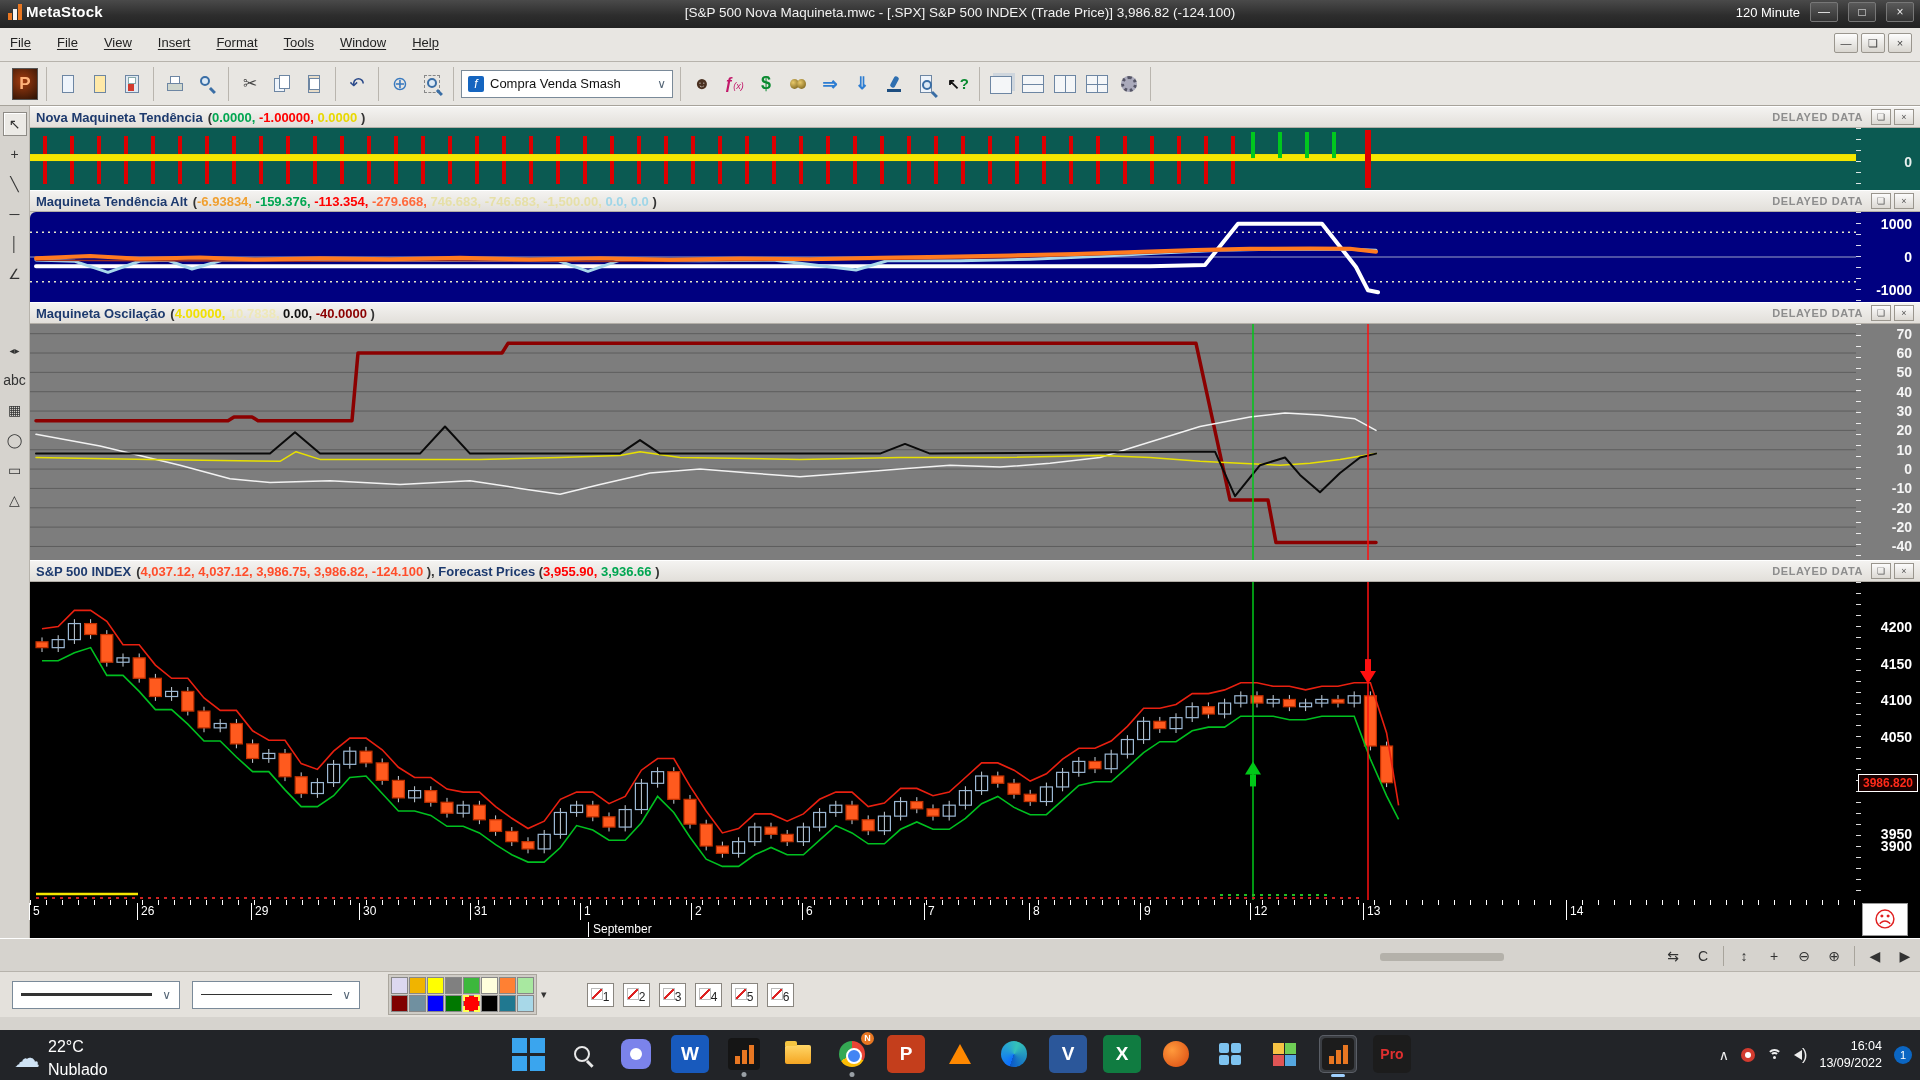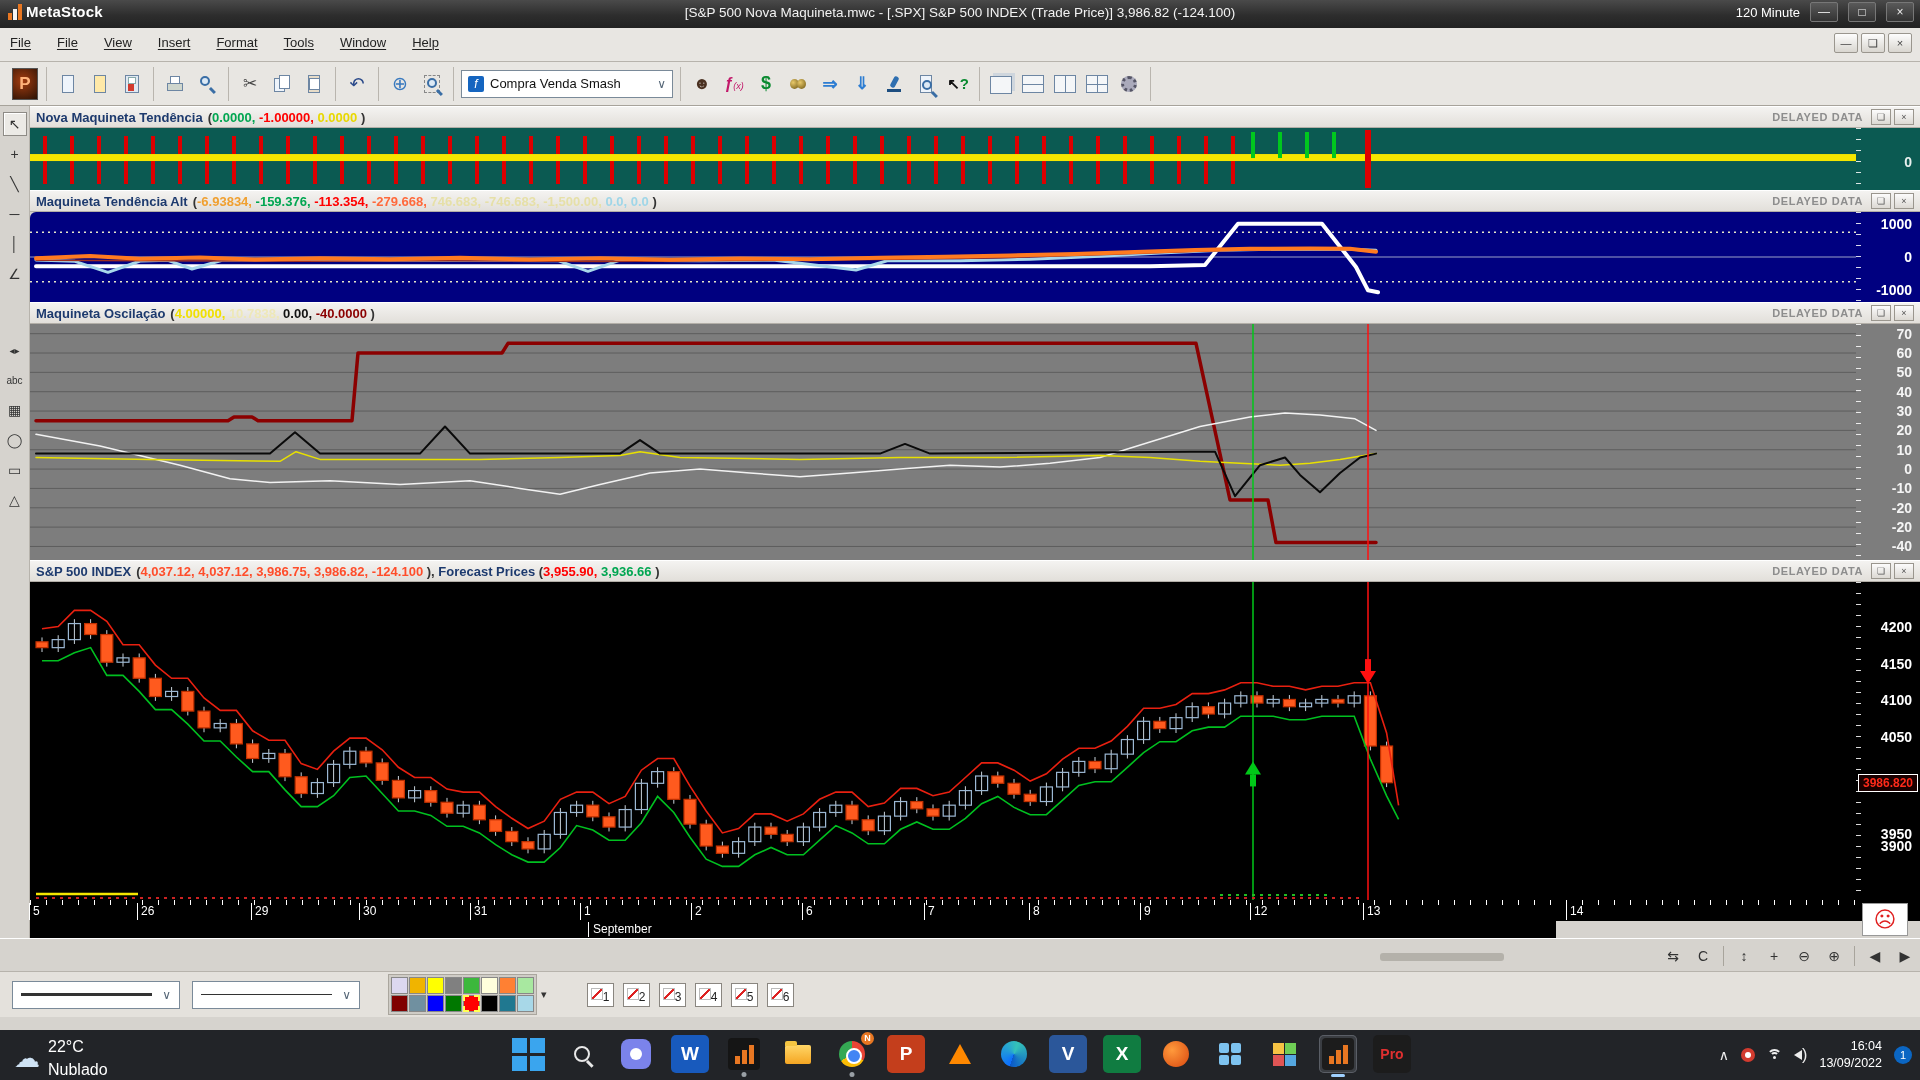--- a/index.html
+++ b/index.html
@@ -87,21 +87,21 @@
   .pscale::before { content:""; position:absolute; left:0; top:0; width:5px; height:100%;
     background:repeating-linear-gradient(to bottom, rgba(255,255,255,.85) 0 1px, transparent 1px 11px); }
   .ticklab { position:absolute; right:8px; transform:translateY(-50%); }
   #pricetag { position:absolute; left:2px; width:60px; height:18px; background:#1a0000; border:1px solid #fff;
     color:#ff2a1a; font-size:12px; font-weight:bold; text-align:center; line-height:16px; }
   
   #axis { position:absolute; left:30px; top:900px; width:1890px; height:21px; background:#000; color:#fff; font-size:12px; }
   #axis::before { content:""; position:absolute; left:0; top:0; width:1826px; height:5px;
     background:repeating-linear-gradient(90deg,#fff 0 1px, transparent 1px 16px); }
   .dlab { position:absolute; top:3px; border-left:1px solid #fff; padding-left:3px; height:17px; line-height:16px; }
-  #monthrow { position:absolute; left:30px; top:921px; width:1526px; height:17px; background:#000; color:#fff; font-size:12px; }
+  #monthrow { position:absolute; left:30px; top:921px; width:1890px; height:17px; background:#000; color:#fff; font-size:12px; }
   .mlab { position:absolute; top:1px; border-left:1px solid #fff; padding-left:4px; height:15px; line-height:14px; }
   #facebox { position:absolute; left:1862px; top:903px; width:46px; height:33px; background:#fff; border:1px solid #999;
     display:flex; align-items:center; justify-content:center; color:#e02020; font-size:22px; }
   
   #bottomstrip { position:absolute; left:0; top:938px; width:1920px; height:92px; background:#d6d3ce; border-top:1px solid #fff; }
   #scrollrow { position:absolute; left:0; top:6px; width:1920px; height:24px; }
   #hthumb { position:absolute; left:1380px; top:8px; width:124px; height:8px; background:#b4b1aa; border-radius:3px; }
   #navbtns { position:absolute; left:1660px; top:0; display:flex; align-items:center; gap:4px; }
   .nbtn { width:26px; height:22px; display:flex; align-items:center; justify-content:center; font-size:14px; color:#333;
     background:#d6d3ce; }
@@ -343,21 +343,21 @@
 
 <div id="leftstrip">
     <div class="ltool sel" style="font-size: 14px;">↖</div>
     <div class="ltool" style="font-size: 14px;">+</div>
     <div class="ltool" style="font-size: 14px;">╲</div>
     <div class="ltool" style="font-size: 14px;">─</div>
     <div class="ltool" style="font-size: 14px;">│</div>
     <div class="ltool" style="font-size: 14px;">∠</div>
     <div class="lgap"></div>
     <div class="ltool" style="font-size: 10px;">◂▸</div>
-    <div class="ltool" style="font-size: 10px;">abc</div>
+    <div class="ltool" style="font-size: 14px;">abc</div>
     <div class="ltool" style="font-size: 14px;">▦</div>
     <div class="ltool" style="font-size: 14px;">◯</div>
     <div class="ltool" style="font-size: 14px;">▭</div>
     <div class="ltool" style="font-size: 14px;">△</div>
   </div>
 
 <div class="phead" id="ph0" style="top:106px">
     <span class="ptitle">Nova Maquineta Tendência</span>
     <span class="pvals"><span style="color:#333">(</span><span style="color:#00a651">0.0000, </span><span style="color:#ff0000">-1.00000, </span><span style="color:#e8d800">0.0000 </span><span style="color:#333">)</span></span>
     <span class="pdelay">DELAYED DATA</span>

